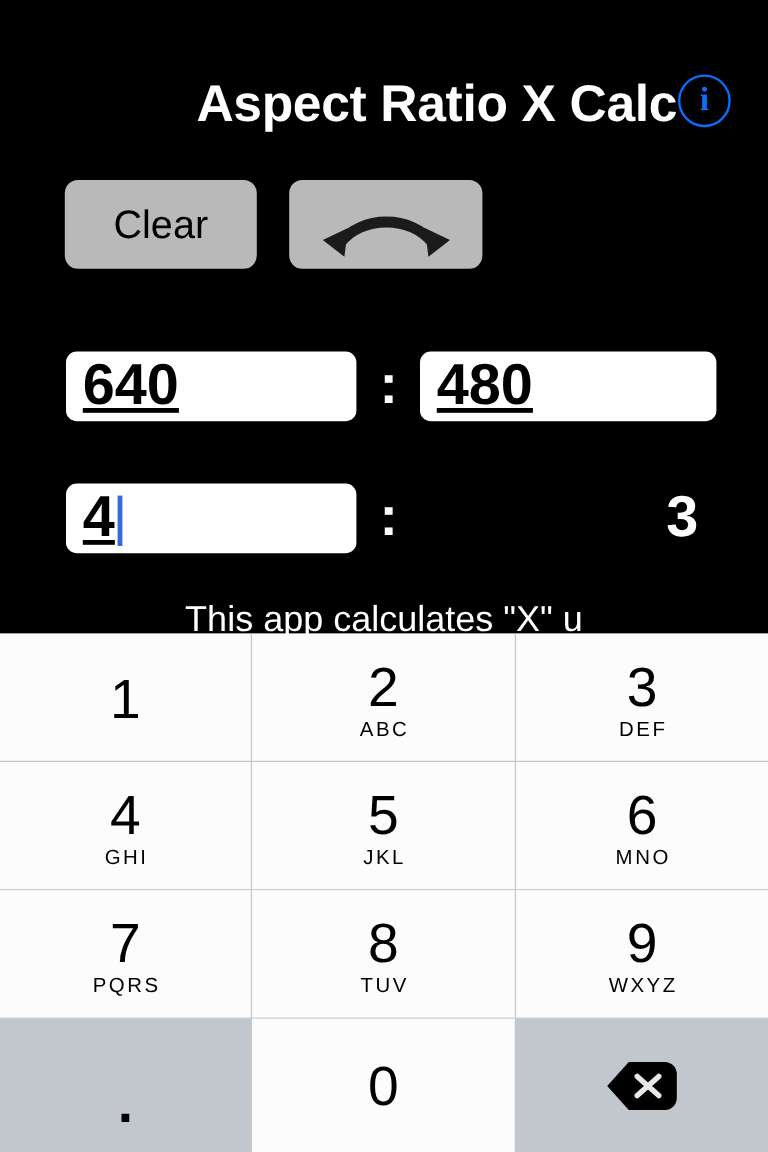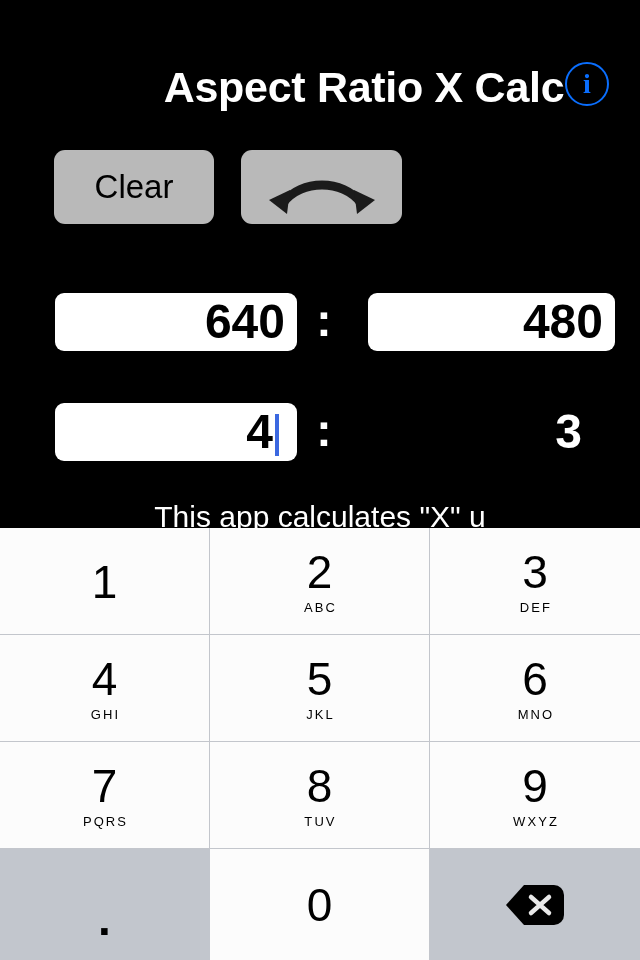--- a/index.html
+++ b/index.html
@@ -103,29 +103,29 @@
     top: 0;
     height: 58px;
     box-sizing: border-box;
     background: #ffffff;
     border: none;
     border-radius: 9px;
     color: #000000;
     font-family: "Liberation Sans", sans-serif;
     font-size: 48px;
     font-weight: bold;
-    text-align: right;
     line-height: 58px;
     padding: 0 12px 0 14px;
     overflow: hidden;
     white-space: nowrap;
     cursor: text;
+    text-decoration: underline;
   }
   #width-field  { left: 55px;  width: 242px; }
-  #height-field { left: 368px; width: 247px; }
+  #height-field { left: 350px; width: 247px; }
   #ratio-x-field { left: 55px; width: 242px; padding-right: 18px; }
 
   .colon-separator {
     position: absolute;
     left: 308px;
     top: 0;
     width: 32px;
     height: 58px;
     color: #ffffff;
     font-size: 46px;
@@ -199,21 +199,21 @@
   }
   .key:nth-child(3n) { border-right: none; }
   .key-digit {
     color: #000000;
     font-size: 46px;
     font-weight: 400;
     line-height: 48px;
   }
   .key-letters {
     color: #000000;
-    font-size: 13px;
+    font-size: 17px;
     font-weight: 400;
     letter-spacing: 2.1px;
     line-height: 20px;
     margin-top: 2px;
     padding-left: 2px;
   }
   .key.has-letters .key-digit { margin-top: 4px; }
   .key.gray { background: #c2c6cd; border-right-color: #c2c6cd; border-bottom: none; }
   .key.row-last { border-bottom: none; }
 

